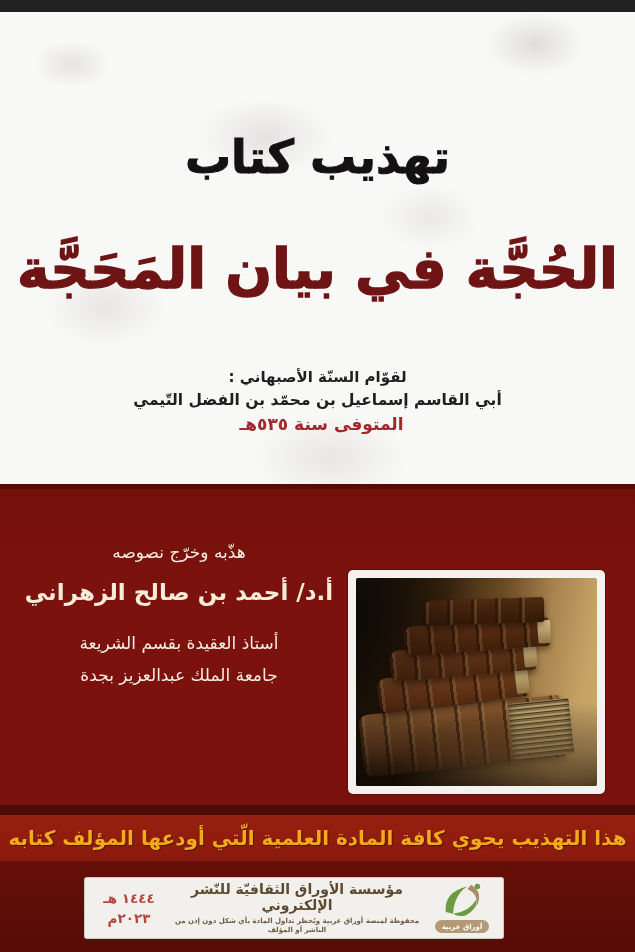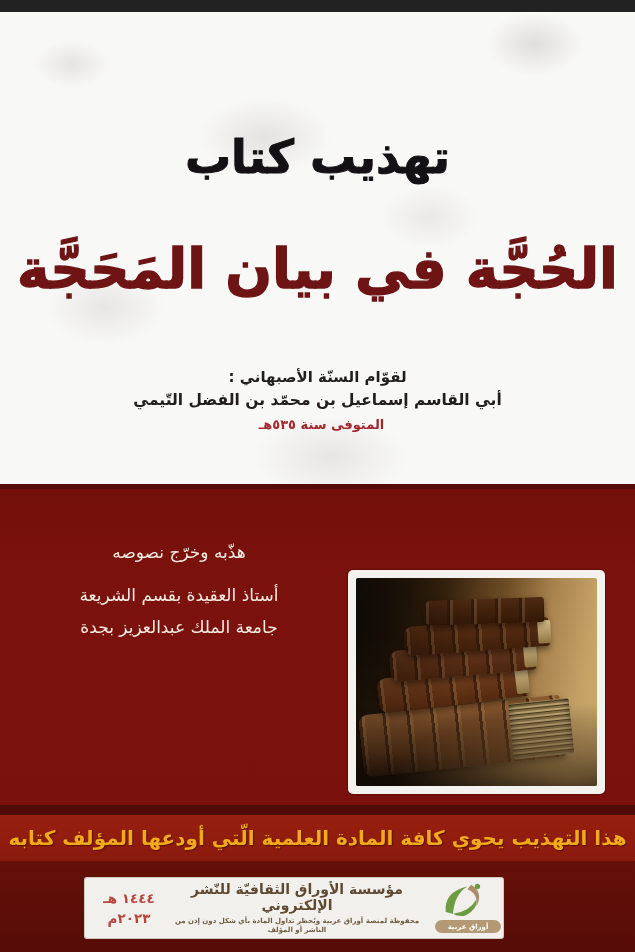--- a/index.html
+++ b/index.html
@@ -26,21 +26,21 @@
     -webkit-text-stroke:1px #141114;direction:rtl;
   }
   .main-title{
     position:absolute;top:200px;left:0;right:0;text-align:center;
     font-size:55px;font-weight:bold;color:#6e1414;line-height:115px;
     -webkit-text-stroke:1.4px #6e1414;direction:rtl;
   }
   .subtitle{position:absolute;top:354px;left:0;right:0;text-align:center;direction:rtl;}
   .sub-intro{font-size:15px;font-weight:bold;color:#221e20;line-height:23px;}
   .sub-name{font-size:15.5px;font-weight:bold;color:#221e20;line-height:23px;}
-  .sub-death{font-size:13px;font-weight:bold;color:#a3282e;line-height:25px;padding-left:8px;}
+  .sub-death{font-size:17px;font-weight:bold;color:#a3282e;line-height:25px;padding-left:8px;}
 
   
   .mid-section{
     position:absolute;top:472px;left:0;width:635px;height:321px;
     background:linear-gradient(#731009,#7c120d 30%,#7a110d);
     border-top:5px solid #550c08;box-sizing:border-box;
   }
   .editor-block{
     position:absolute;top:530px;left:18px;width:322px;text-align:center;
     color:#f4ede3;direction:rtl;
@@ -112,21 +112,21 @@
   }
   .footer-bar{
     position:absolute;left:85px;top:17px;width:418px;height:60px;
     background:#f2f0ec;border-radius:2px;box-shadow:0 0 0 1px #cfcac2;
     display:flex;flex-direction:row;align-items:center;direction:rtl;
     box-sizing:border-box;padding:0 8px;gap:6px;
   }
   .footer-logo{width:66px;height:54px;position:relative;flex:0 0 auto;}
   .footer-logo svg{position:absolute;top:0;left:4px;}
   .logo-ribbon{
-    position:absolute;bottom:2px;left:6px;width:66px;height:13px;border-radius:7px;
+    position:absolute;bottom:2px;left:6px;width:54px;height:13px;border-radius:7px;
     background:#b49a74;color:#fff;font-size:7px;font-weight:bold;
     display:flex;align-items:center;justify-content:center;direction:rtl;
   }
   .publisher-block{flex:1 1 auto;text-align:center;direction:rtl;}
   .publisher-name{font-size:14px;font-weight:bold;color:#5e4a31;margin-bottom:4px;}
   .rights{font-size:7px;color:#6e5a40;line-height:9.5px;font-weight:bold;}
   .dates{flex:0 0 72px;text-align:center;direction:rtl;color:#b5463c;font-weight:bold;font-size:13.5px;line-height:20px;}
 </style>
 </head>
 <body>
@@ -140,20 +140,21 @@
       <div class="sub-intro">لقوّام السنّة الأصبهاني :</div>
       <div class="sub-name">أبي القاسم إسماعيل بن محمّد بن الفضل التّيمي</div>
       <div class="sub-death">المتوفى سنة ٥٣٥هـ</div>
     </div>
   </div>
 
   <div class="mid-section"></div>
 
   <div class="editor-block">
     <div class="editor-intro">هذّبه وخرّج نصوصه</div>
+    <div class="editor-name">أ.د/ أحمد بن صالح الزهراني</div>
     <div class="editor-role">أستاذ العقيدة بقسم الشريعة</div>
     <div class="editor-role">جامعة الملك عبدالعزيز بجدة</div>
   </div>
 
   <div class="photo-frame">
     <div class="photo">
       <div class="book book-1">
         <div class="ribs"></div>
         <div class="pages"></div>
       </div>

